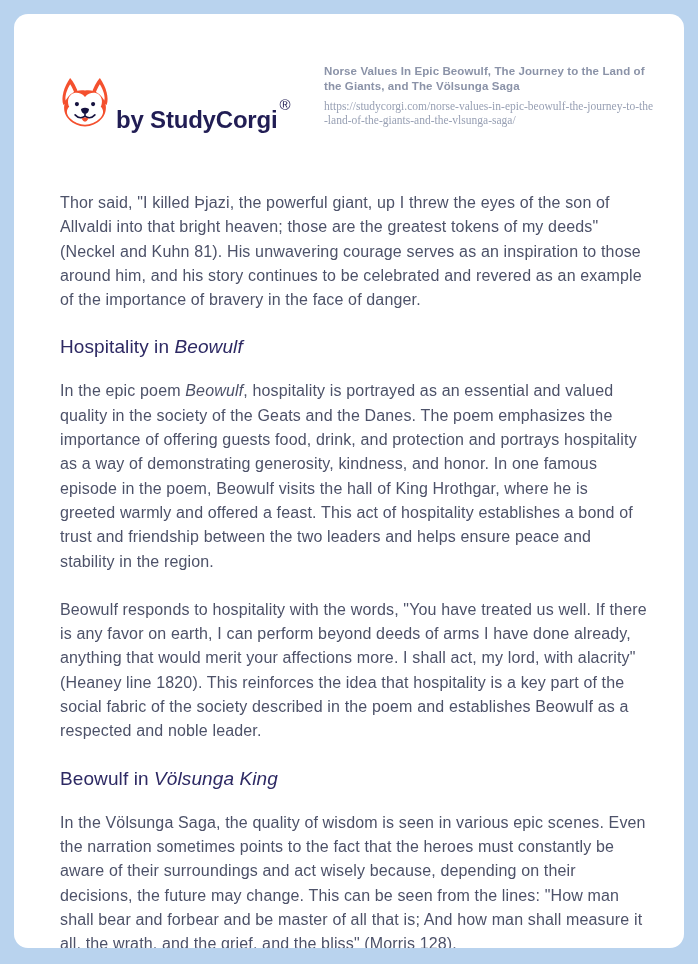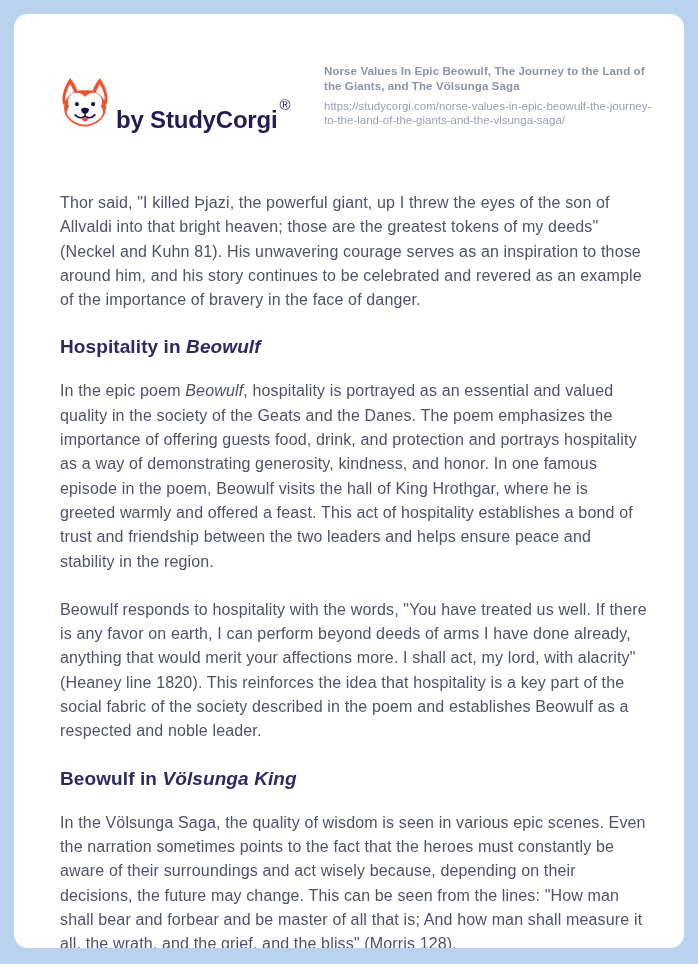--- a/index.html
+++ b/index.html
@@ -56,36 +56,37 @@
     line-height: 15px;
     color: #8b93a8;
     letter-spacing: 0.1px;
   }
   .doc-url {
     margin-top: 6px;
     font-size: 11.5px;
     line-height: 13.5px;
     color: #98a0b4;
     word-break: break-all;
+    font-family: Liberation Serif, serif;
   }
   
   .content {
     padding: 57px 37px 30px 46px;
   }
   .content p.paragraph {
     font-size: 16px;
     line-height: 24.3px;
     letter-spacing: 0.15px;
     color: #4d5269;
     text-align: left;
     margin-bottom: 24px;
   }
   .content h2.heading {
     font-size: 19px;
-    font-weight: bold;
+    font-weight: normal;
     color: #2d2963;
     margin: 12px 0 21px 0;
     letter-spacing: 0.1px;
   }
   .content h2.heading em { font-style: italic; }
   .content p.paragraph em { font-style: italic; }
 </style>
 </head>
 <body>
 

